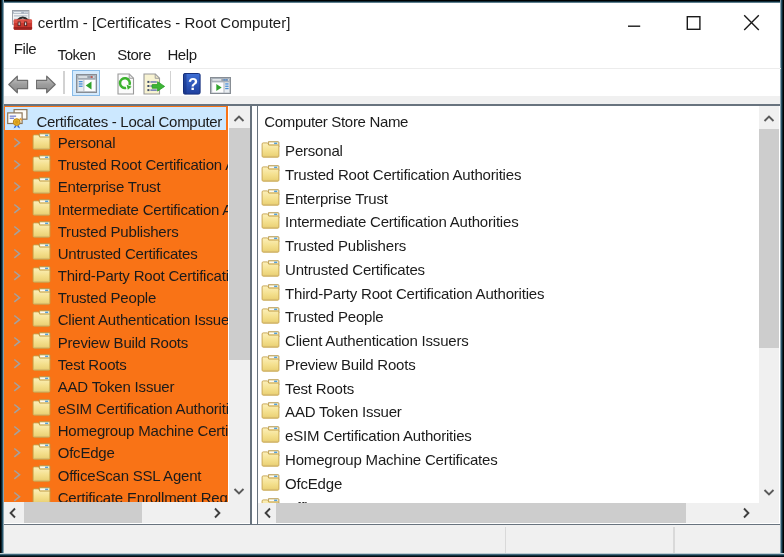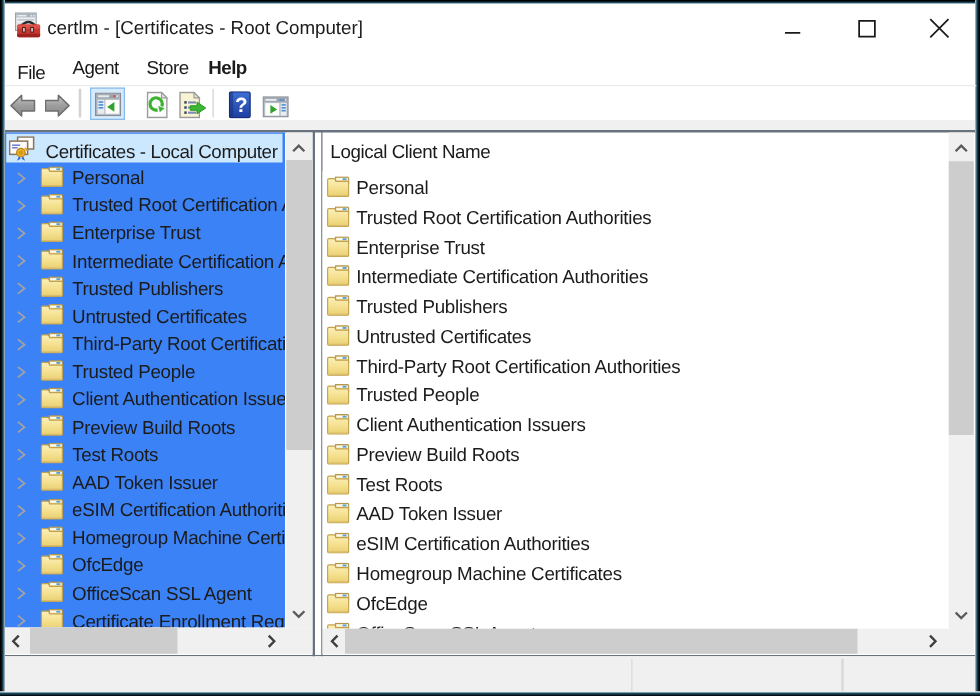--- a/index.html
+++ b/index.html
@@ -26,24 +26,24 @@
 <path d="M1.7 17.9 L20.1 17.9 L20.1 19.4 Q20.1 20.7 18.8 20.7 L3 20.7 Q1.7 20.7 1.7 19.4 Z" fill="#9e221e"></path>
 <rect x="6.1" y="13" width="2.1" height="3.7" fill="#e2e9ee" stroke="#571f1b" stroke-width="0.9"></rect>
 <rect x="12.6" y="13" width="2.1" height="3.7" fill="#e2e9ee" stroke="#571f1b" stroke-width="0.9"></rect>
 </svg>
 <div class="txt" style="left:37.8px;top:13.6px;letter-spacing:0px;">certlm - [Certificates - Root Computer]</div>
 <svg style="left:620px;top:10px" width="150" height="26" viewBox="0 0 150 26">
 <path d="M8 16.2 L20.2 16.2" stroke="#1a1a1a" stroke-width="1.4"></path>
 <rect x="67.3" y="6.7" width="12.6" height="12.6" fill="none" stroke="#1a1a1a" stroke-width="1.4"></rect>
 <path d="M124.2 5.3 L138.8 19.9 M138.8 5.3 L124.2 19.9" stroke="#1a1a1a" stroke-width="1.4"></path>
 </svg>
-<div class="txt" style="left:25.0px;top:50px;transform:translateX(-50%);letter-spacing:-0.45px;">File</div>
-<div class="txt" style="left:76.5px;top:45.9px;transform:translateX(-50%);letter-spacing:-0.45px;">Agent</div>
+<div class="txt" style="left:25.0px;top:40px;transform:translateX(-50%);letter-spacing:-0.45px;">File</div>
+<div class="txt" style="left:76.5px;top:45.9px;transform:translateX(-50%);letter-spacing:-0.45px;">Token</div>
 <div class="txt" style="left:134.0px;top:45.9px;transform:translateX(-50%);letter-spacing:-0.45px;">Store</div>
-<div class="txt" style="left:182.0px;top:45.9px;transform:translateX(-50%);letter-spacing:-0.45px;font-weight:bold;">Help</div>
+<div class="txt" style="left:182.0px;top:45.9px;transform:translateX(-50%);letter-spacing:-0.45px;">Help</div>
 <div class="ab" style="left:3.6px;top:67.6px;width:777px;height:1px;background:#ececec"></div>
 <svg style="left:8px;top:74.5px" width="21" height="19" viewBox="0 0 21 19">
 <defs>
       <linearGradient id="na8" x1="0" y1="0" x2="0" y2="1">
 <stop offset="0" stop-color="#c8c8c8"></stop>
         <stop offset="0.5" stop-color="#9d9d9d"></stop>
         <stop offset="1" stop-color="#8a8a8a"></stop>
       </linearGradient>
     </defs>
 <g>
@@ -120,21 +120,21 @@
     <rect x="15.2" y="8.6" width="3.4" height="1.3" fill="#4b8fd6"></rect>
     <rect x="15.2" y="10.9" width="3.4" height="1.3" fill="#4b8fd6"></rect>
 </svg>
 <div class="ab" style="left:3.6px;top:96.3px;width:776.8px;height:8px;background:#f0f0f0"></div>
 <div class="ab" style="left:3.6px;top:104.3px;width:776.8px;height:1.4px;background:#68737e"></div>
 <div class="ab" style="left:3.6px;top:523.9px;width:776.8px;height:1.5px;background:#68737e"></div>
 <div class="ab" style="left:3.6px;top:525.4px;width:776.8px;height:28px;background:#f0f0f0"></div>
 <div class="ab" style="left:505.3px;top:527px;width:1.2px;height:26.4px;background:#d9d9d9"></div>
 <div class="ab" style="left:673.4px;top:527px;width:1.2px;height:26.4px;background:#d9d9d9"></div>
 <div class="ab" style="left:250px;top:104.3px;width:1.5px;height:421.1px;background:#68737e"></div>
-<div class="ab" style="left:3.6px;top:105.7px;width:224.9px;height:396.6px;overflow:hidden;background:#3b82f6">
+<div class="ab" style="left:3.6px;top:105.7px;width:224.9px;height:396.6px;overflow:hidden;background:#f97316">
 <div class="ab" style="left:1.9px;top:1.8px;width:220.3px;height:22.2px;background:#cce8ff"></div>
 <svg style="left:3.9px;top:3.7px" width="22" height="21" viewBox="0 0 22 21">
 <rect x="7.1" y="0.6" width="12.8" height="9.6" fill="#fdfcf8" stroke="#8a7458" stroke-width="1.2"></rect>
 <rect x="0.7" y="3.9" width="14.4" height="10.6" fill="#fdfcf8" stroke="#8a7458" stroke-width="1.2"></rect>
 <rect x="2.7" y="6.6" width="6.4" height="1.1" fill="#5e6ecb"></rect>
 <rect x="2.7" y="8.7" width="4.4" height="1.1" fill="#5e6ecb"></rect>
 <path d="M12.9 9.4 L14.8 11.3" stroke="#e8a23c" stroke-width="1.7"></path>
 <path d="M8.4 15.4 L6.6 19.6 L9.4 18 Z" fill="#2e63d6"></path>
 <path d="M11.2 15.4 L13.1 19.5 L10.3 18 Z" fill="#2e63d6"></path>
 <circle cx="9.7" cy="13.1" r="3.4" fill="#eab129" stroke="#bb8715" stroke-width="1"></circle>
@@ -526,21 +526,21 @@
   </svg>
 <div class="ab" style="left:3.6px;top:502.3px;width:246px;height:20.6px;background:#f0f0f0"></div>
 <svg style="left:8.8px;top:506.7px" width="8" height="12" viewBox="0 0 8 12">
     <path d="M6 1.5 L1.6 6 L6 10.5" fill="none" stroke="#3f3f3f" stroke-width="1.9"></path>
   </svg>
 <div class="ab" style="left:24px;top:502.3px;width:117.8px;height:20.6px;background:#cdcdcd"></div>
 <svg style="left:212.8px;top:506.7px" width="8" height="12" viewBox="0 0 8 12">
     <path d="M2 1.5 L6.4 6 L2 10.5" fill="none" stroke="#3f3f3f" stroke-width="1.9"></path>
   </svg>
 <div class="ab" style="left:256.8px;top:104.3px;width:1.4px;height:421.1px;background:#68737e"></div>
-<div class="txt" style="left:264.3px;top:112.9px;letter-spacing:-0.33px;color:#1b1b1b">Logical Client Name</div>
+<div class="txt" style="left:264.3px;top:112.9px;letter-spacing:-0.33px;color:#1b1b1b">Computer Store Name</div>
 <div class="ab" style="left:258.2px;top:136.5px;width:500px;height:366.9px;overflow:hidden;background:#fff">
 <div class="lrow" style="top:1.10px">
 <span class="ab" style="left:3.3px;top:3.4px">
         <svg class="fo" width="19" height="18" viewBox="0 0 19 18">
 <defs>
             <linearGradient id="fgl0" x1="0" y1="0" x2="0" y2="1">
 <stop offset="0" stop-color="#fcf0bb"></stop>
               <stop offset="0.55" stop-color="#f4e08e"></stop>
               <stop offset="1" stop-color="#e9cf72"></stop>
             </linearGradient>

